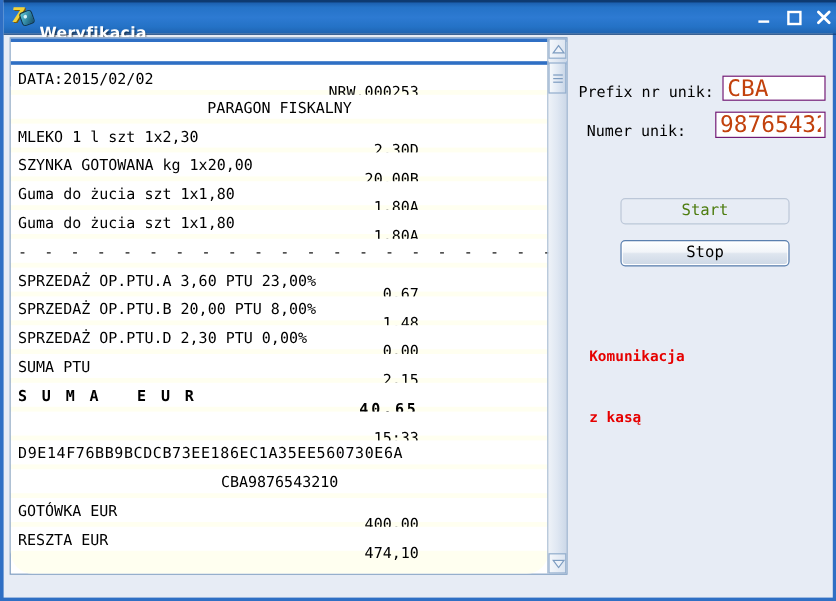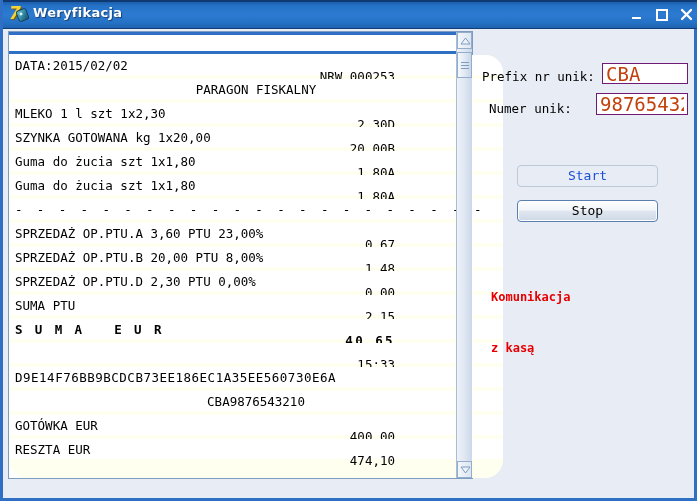--- a/index.html
+++ b/index.html
@@ -73,21 +73,21 @@
   #app-icon .badge:after {
     content: "";
     position: absolute;
     left: 2px; top: 2px;
     width: 3px; height: 3px;
     background: #d7f2f8;
     border-radius: 50%;
   }
   #title-text {
     position: absolute;
-    left: 30px; top: 5px;
+    left: 30px; top: 21px;
     font-family: "DejaVu Sans", sans-serif;
     font-size: 13px;
     font-weight: bold;
     color: #ffffff;
     letter-spacing: 0.3px;
     text-shadow: 1px 1px 1px rgba(0,0,0,0.45);
   }
   .win-btn {
     position: absolute;
     top: 7px;
@@ -115,21 +115,21 @@
     width: 100%;
     height: 22px;
     background: #ffffff;
     border-top: 3px solid #2f6fc4;
     border-bottom: 3px solid #2f6fc4;
     box-sizing: border-box;
   }
   #receipt-rows {
     position: absolute;
     left: 0; top: 23px;
-    width: 494px;
+    width: 448px;
     height: 423px;
     overflow: hidden;
     background: #fffff0;
     border-radius: 18px;
   }
   .rrow {
     position: relative;
     height: 20px;
     margin-bottom: 4px;
     background: #ffffff;
@@ -244,21 +244,21 @@
     font-family: "DejaVu Sans Mono", monospace;
     font-size: 13px;
     text-align: center;
     line-height: 20px;
     border-radius: 4px;
   }
   #btn-start {
     top: 134px;
     background: transparent;
     border: 1px solid #bcc7d8;
-    color: #1d4ed8;
+    color: #4d7c0f;
   }
   #btn-stop {
     top: 169px;
     background: linear-gradient(to bottom, #fdfefe 0%, #f2f5f9 45%, #dfe6ef 52%, #cdd8e6 100%);
     border: 1px solid #5a7fae;
     color: #000000;
     box-shadow: inset 0 0 0 1px #ffffff;
   }
   #status-msg {
     position: absolute;

